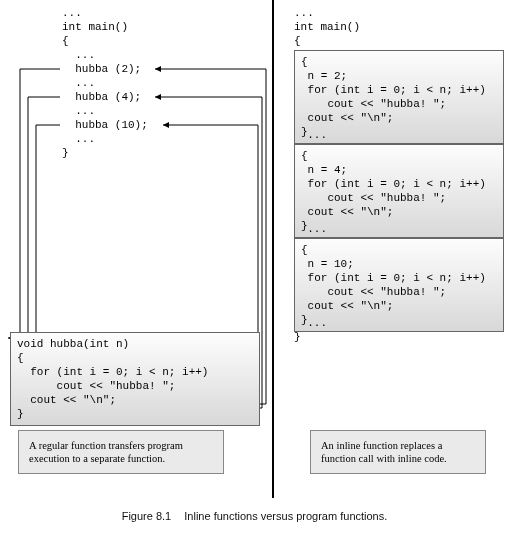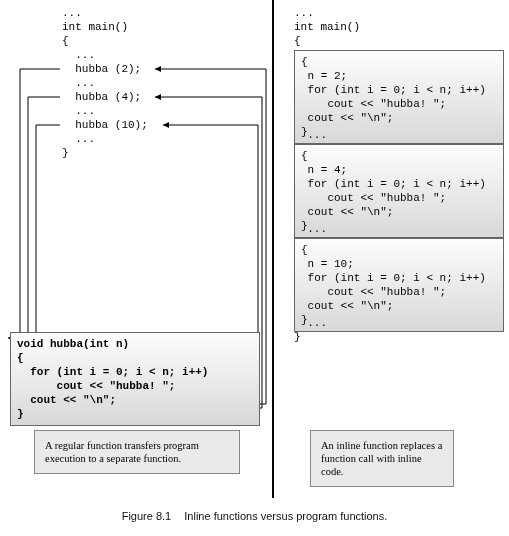--- a/index.html
+++ b/index.html
@@ -48,41 +48,40 @@
       font-size: 11px;
       line-height: 14px;
       white-space: pre;
       color: #000;
     }
     .func-def-box {
       position: absolute;
       left: 10px;
       top: 332px;
       width: 250px;
-      font-weight: bold;
     }
     .caption-box {
       position: absolute;
       background: #eaeaea;
       border: 1px solid #888;
       padding: 8px 10px;
       font-family: Georgia, serif;
       font-size: 10.5px;
       line-height: 13px;
       text-align: left;
     }
     .caption-left {
-      left: 34px;
+      left: 18px;
       top: 430px;
       width: 206px;
     }
     .caption-right {
       left: 310px;
       top: 430px;
-      width: 144px;
+      width: 176px;
     }
     .figure-caption {
       position: absolute;
       left: 0;
       right: 0;
       top: 510px;
       text-align: center;
       font-family: Arial, Helvetica, sans-serif;
       font-size: 11px;
       color: #111;

